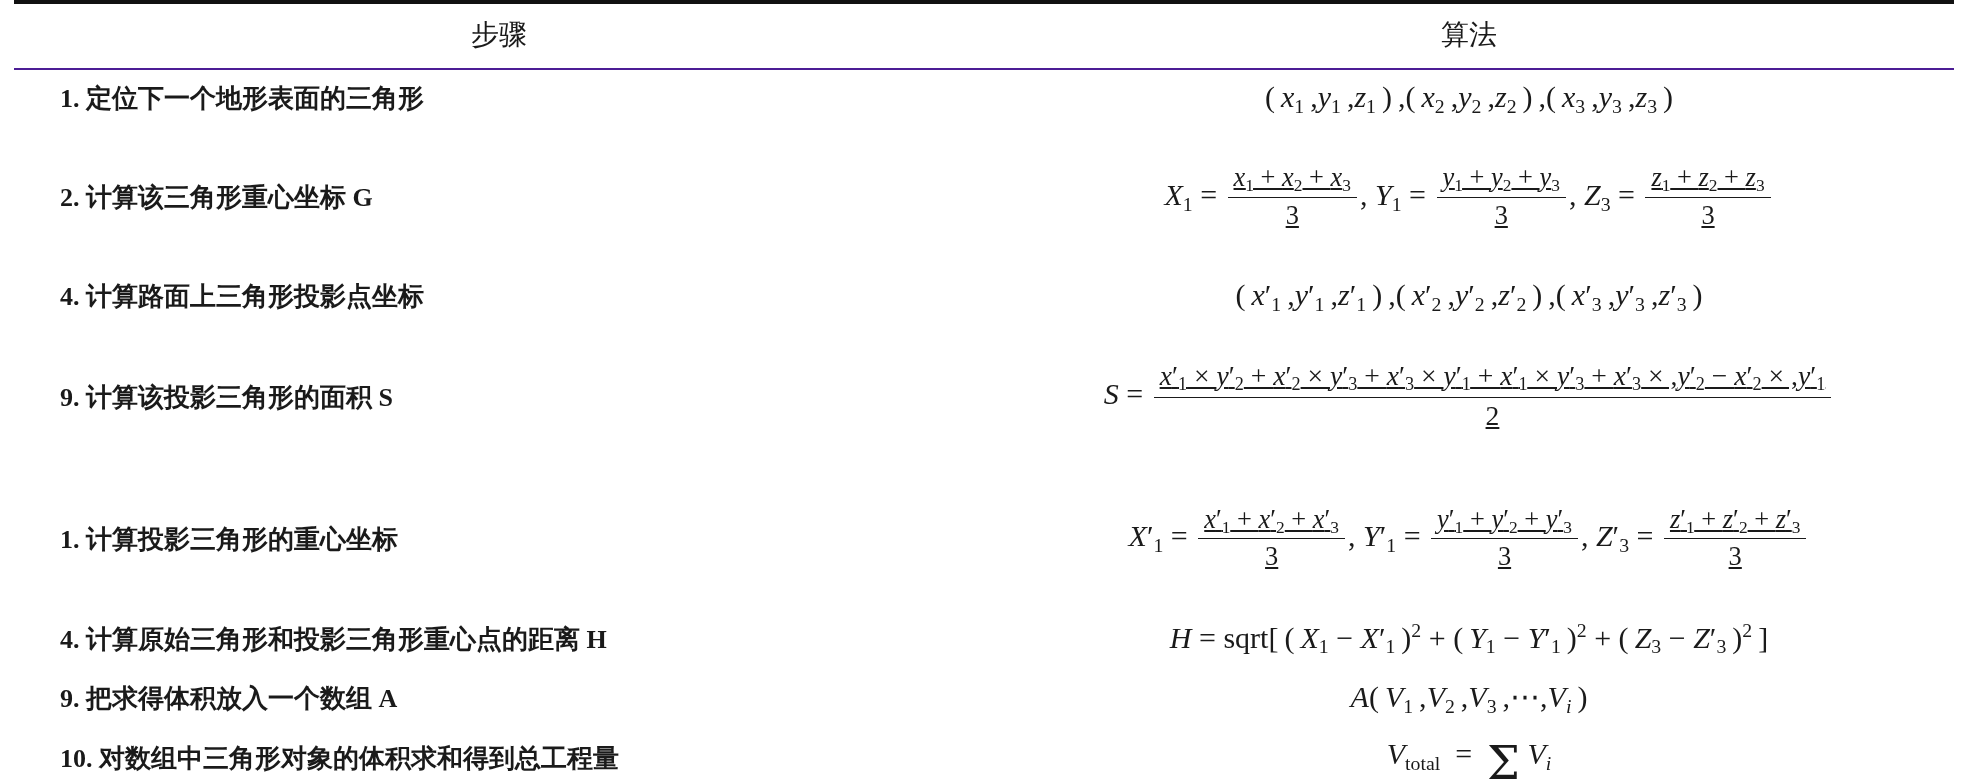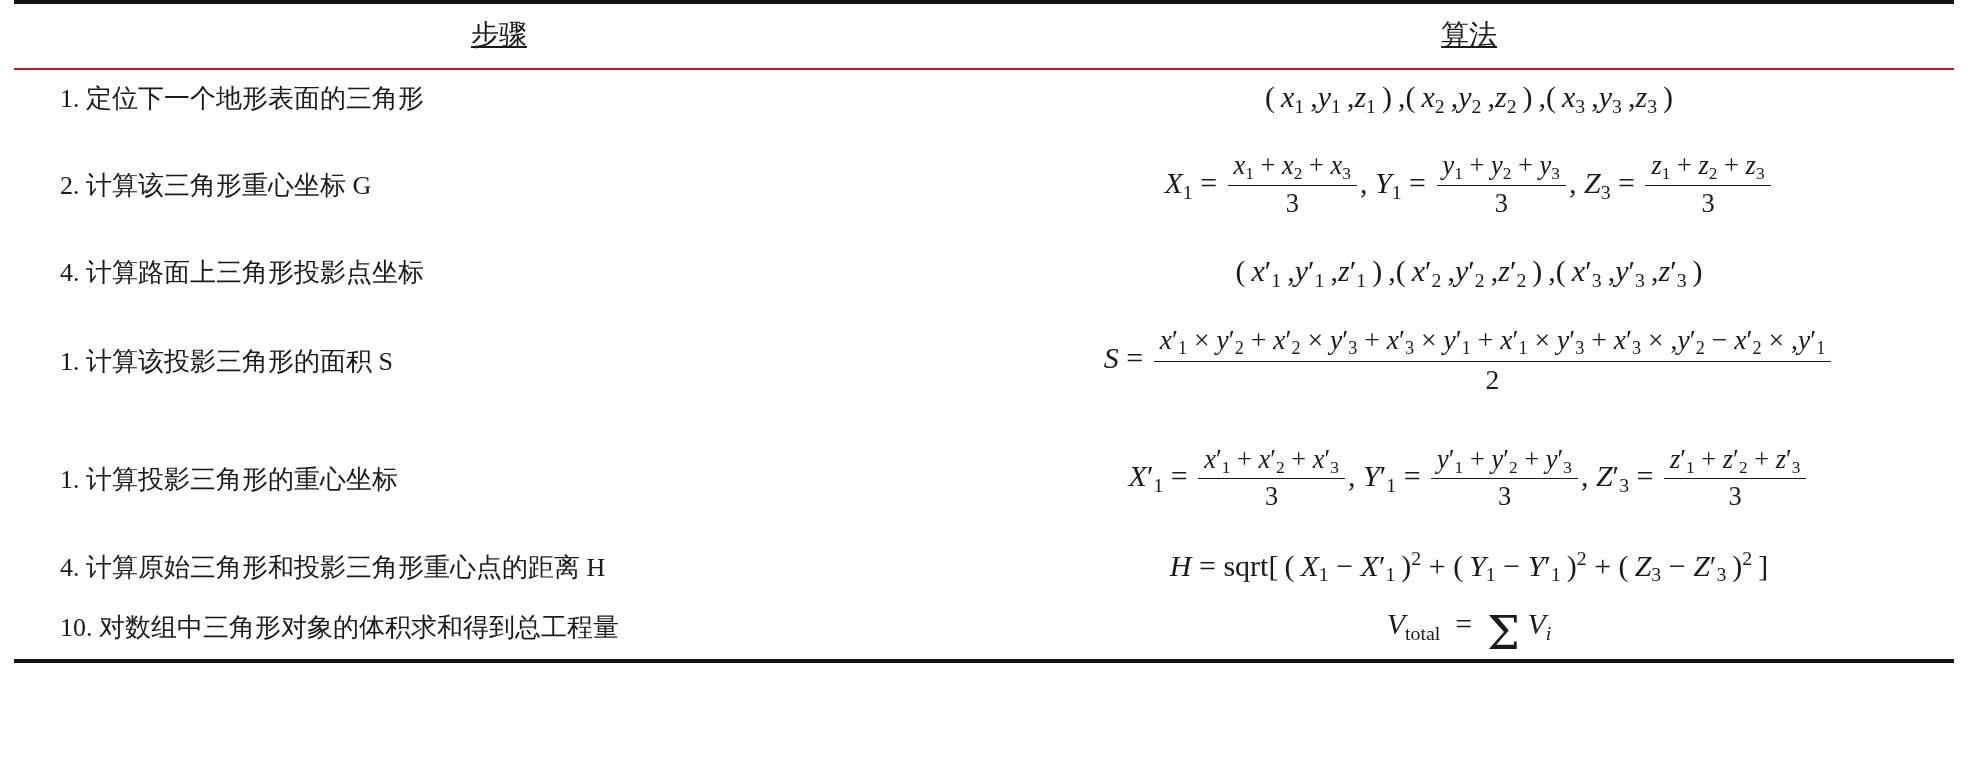--- a/index.html
+++ b/index.html
@@ -29,32 +29,32 @@
   table.alg-table thead th {
     font-weight: normal;
     font-size: 28px;
     padding: 12px 0 14px 0;
     text-align: center;
   }
   .rule-top {
     border-top: 4px solid #111;
   }
   .rule-mid {
-    border-bottom: 2px solid #b91c1c;
-    text-decoration: underline;
+    border-bottom: 2px solid #4c1d95;
   }
   .rule-bottom {
     border-bottom: 4px solid #111;
   }
   td.step-cell {
     width: 44%;
     font-size: 26px;
     padding: 10px 0 10px 46px;
     vertical-align: middle;
     white-space: nowrap;
+    font-weight: bold;
   }
   td.alg-cell {
     width: 56%;
     font-size: 30px;
     text-align: center;
     vertical-align: middle;
     padding: 10px 10px;
   }
   .math {
     font-family: "Liberation Serif", "DejaVu Serif", serif;
@@ -69,23 +69,24 @@
     font-style: normal;
   }
   sup {
     font-size: 0.66em;
     vertical-align: 0.55em;
     font-style: normal;
   }
   .frac {
     display: inline-block;
     vertical-align: middle;
-    margin: 4px 3px;
+    margin: 16px 3px;
     position: relative;
     top: -0.05em;
+    text-decoration: underline;
   }
   .frac .num {
     display: block;
     padding: 0 6px 2px 6px;
     border-bottom: 1.6px solid #1a1a1a;
     font-size: 0.88em;
     line-height: 1.15;
   }
   .frac .den {
     display: block;
@@ -137,21 +138,21 @@
 
 
       <tr>
         <td class="step-cell">4. 计算路面上三角形投影点坐标</td>
         <td class="alg-cell">
           <span class="math">( <span class="it">x</span>′<sub>1</sub> ,<span class="it">y</span>′<sub>1</sub> ,<span class="it">z</span>′<sub>1</sub> ) ,( <span class="it">x</span>′<sub>2</sub> ,<span class="it">y</span>′<sub>2</sub> ,<span class="it">z</span>′<sub>2</sub> ) ,( <span class="it">x</span>′<sub>3</sub> ,<span class="it">y</span>′<sub>3</sub> ,<span class="it">z</span>′<sub>3</sub> )</span>
         </td>
       </tr>
 
       <tr class="row-tall">
-        <td class="step-cell">1. 计算该投影三角形的面积 S</td>
+        <td class="step-cell">9. 计算该投影三角形的面积 S</td>
         <td class="alg-cell">
           <span class="math"><span class="it">S</span> =
             <span class="frac big"><span class="num"><span class="it">x</span>′<sub>1</sub> × <span class="it">y</span>′<sub>2</sub> + <span class="it">x</span>′<sub>2</sub> × <span class="it">y</span>′<sub>3</sub> + <span class="it">x</span>′<sub>3</sub> × <span class="it">y</span>′<sub>1</sub> + <span class="it">x</span>′<sub>1</sub> × <span class="it">y</span>′<sub>3</sub> + <span class="it">x</span>′<sub>3</sub> × ,<span class="it">y</span>′<sub>2</sub> − <span class="it">x</span>′<sub>2</sub> × ,<span class="it">y</span>′<sub>1</sub></span><span class="den">2</span></span>
           </span>
         </td>
       </tr>
 
       <tr class="row-tall">
         <td class="step-cell">1. 计算投影三角形的重心坐标</td>
         <td class="alg-cell">
@@ -166,20 +167,26 @@
       </tr>
 
       <tr>
         <td class="step-cell">4. 计算原始三角形和投影三角形重心点的距离 H</td>
         <td class="alg-cell">
           <span class="math"><span class="it">H</span> = sqrt[ ( <span class="it">X</span><sub>1</sub> − <span class="it">X</span>′<sub>1</sub> )<sup>2</sup> + ( <span class="it">Y</span><sub>1</sub> − <span class="it">Y</span>′<sub>1</sub> )<sup>2</sup> + ( <span class="it">Z</span><sub>3</sub> − <span class="it">Z</span>′<sub>3</sub> )<sup>2</sup> ]</span>
         </td>
       </tr>
 
 
+      <tr>
+        <td class="step-cell">9. 把求得体积放入一个数组 A</td>
+        <td class="alg-cell">
+          <span class="math"><span class="it">A</span>( <span class="it">V</span><sub>1</sub> ,<span class="it">V</span><sub>2</sub> ,<span class="it">V</span><sub>3</sub> ,⋯,<span class="it">V</span><sub><span class="it">i</span></sub> )</span>
+        </td>
+      </tr>
 
       <tr class="rule-bottom">
         <td class="step-cell">10. 对数组中三角形对象的体积求和得到总工程量</td>
         <td class="alg-cell">
           <span class="math"><span class="it">V</span><sub>total</sub>&nbsp; = &nbsp;<span class="sumglyph">Σ</span>&nbsp;<span class="it">V</span><sub><span class="it">i</span></sub></span>
         </td>
       </tr>
 
     </tbody>
   </table>

